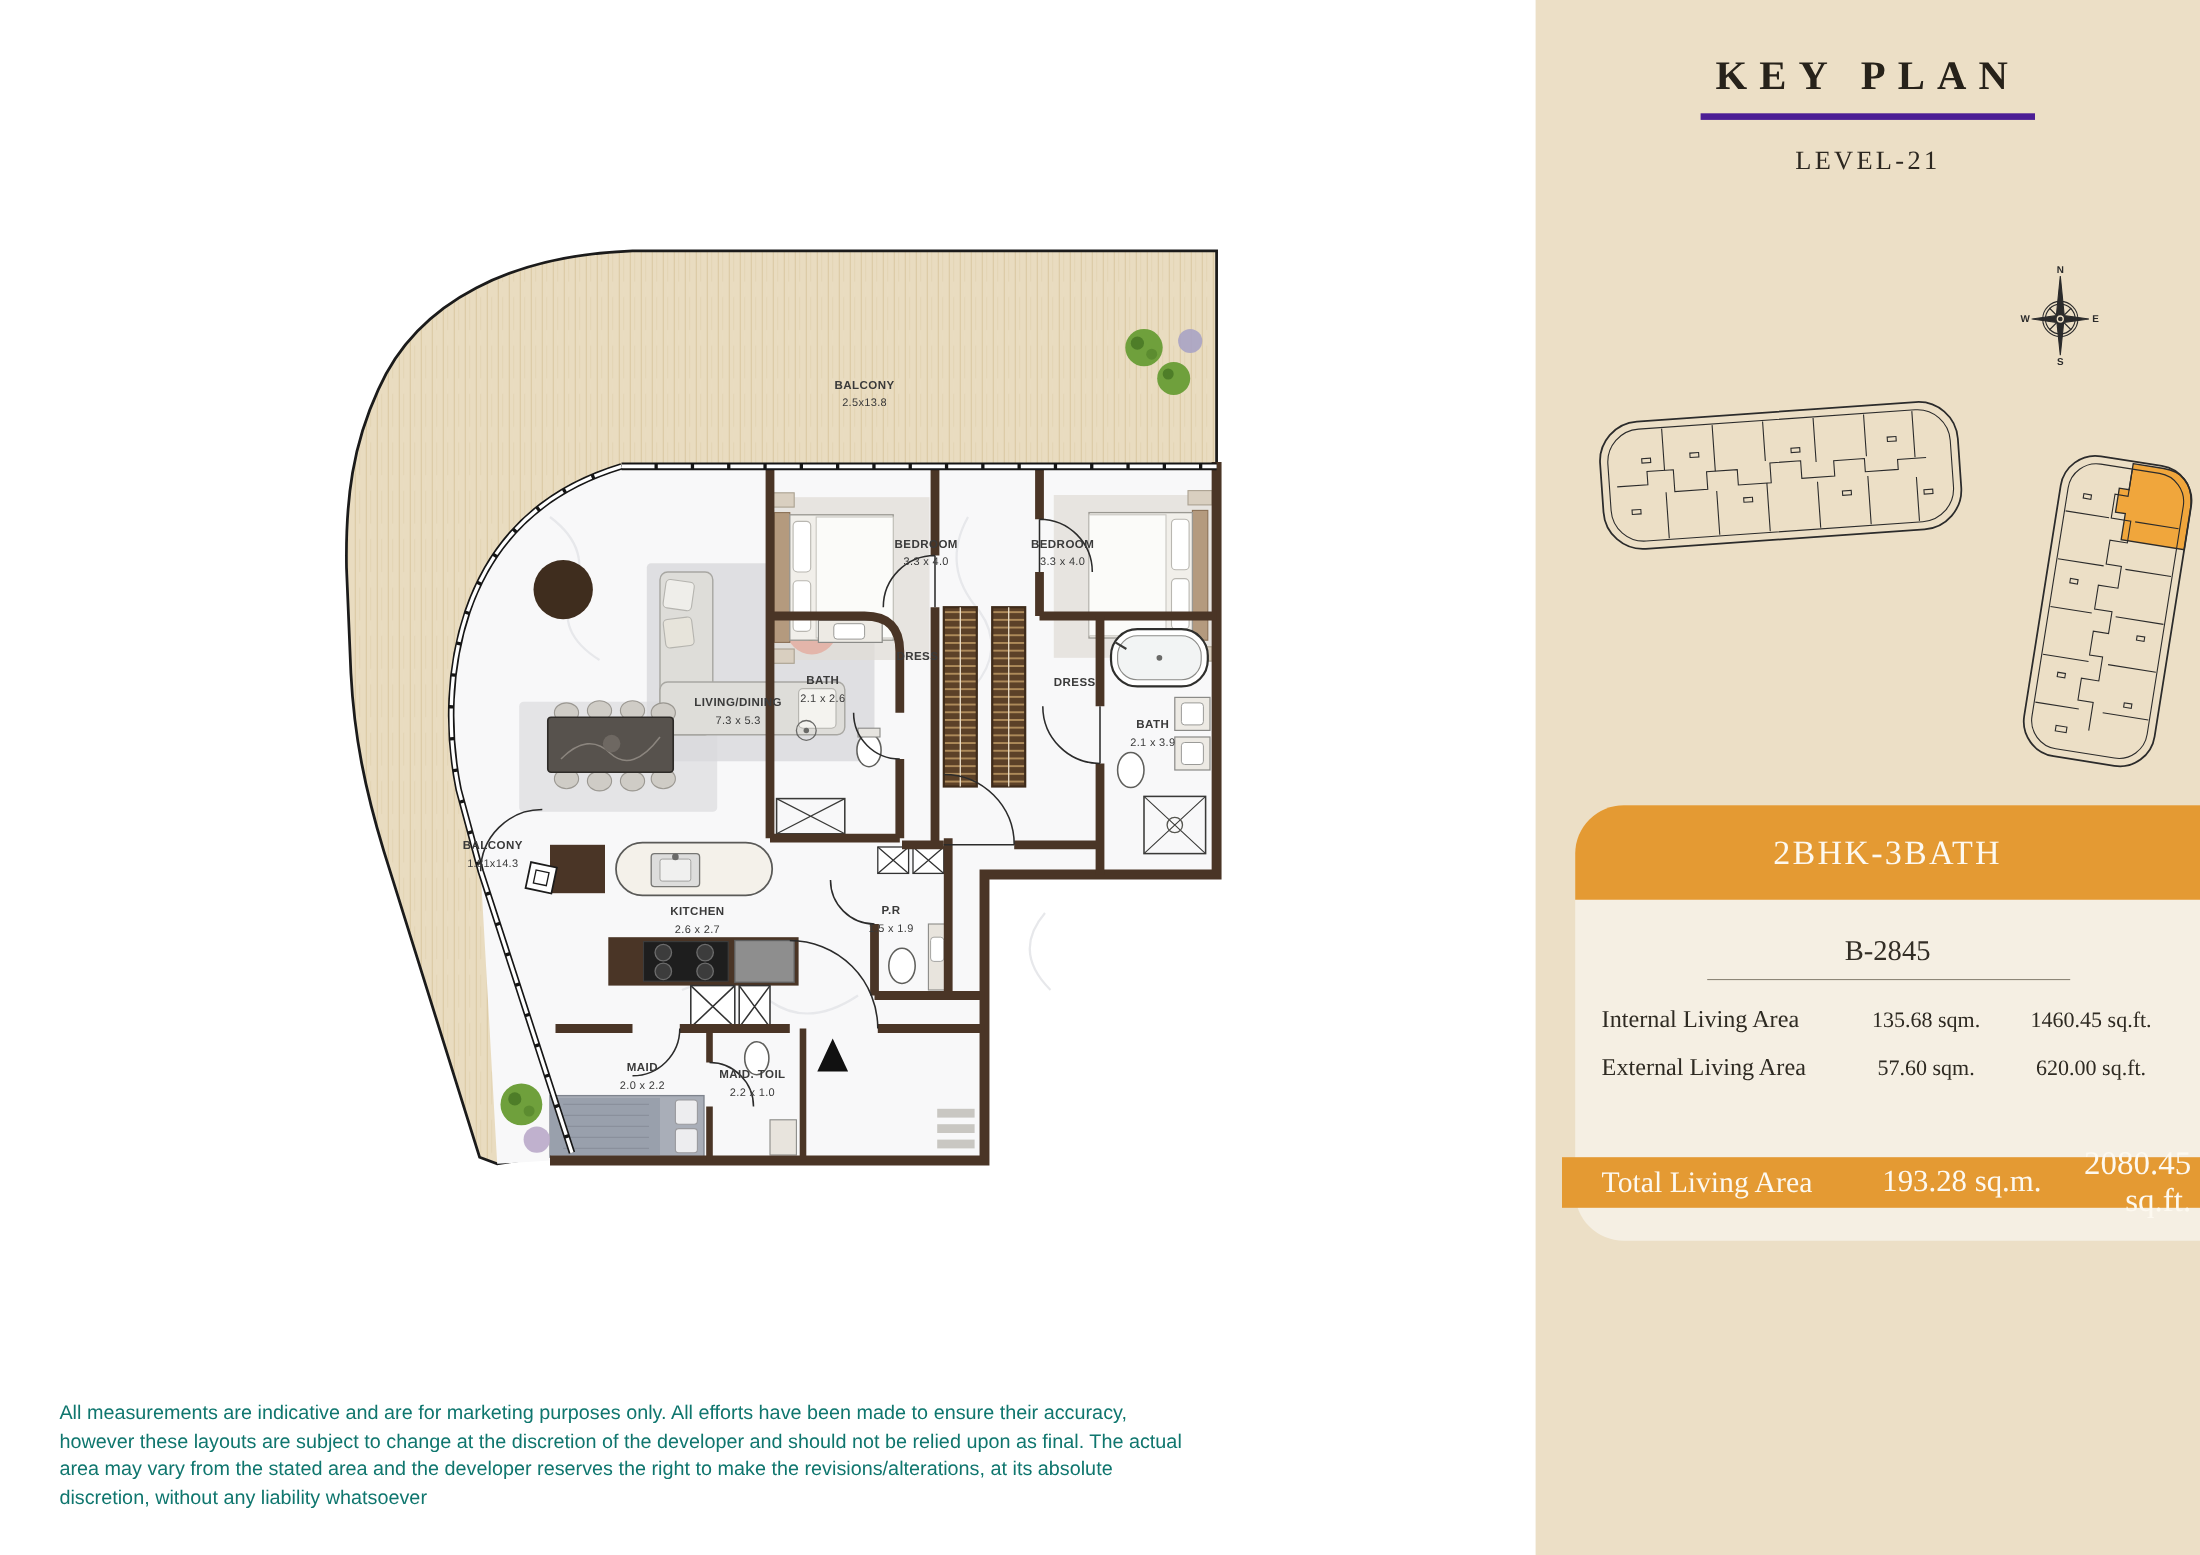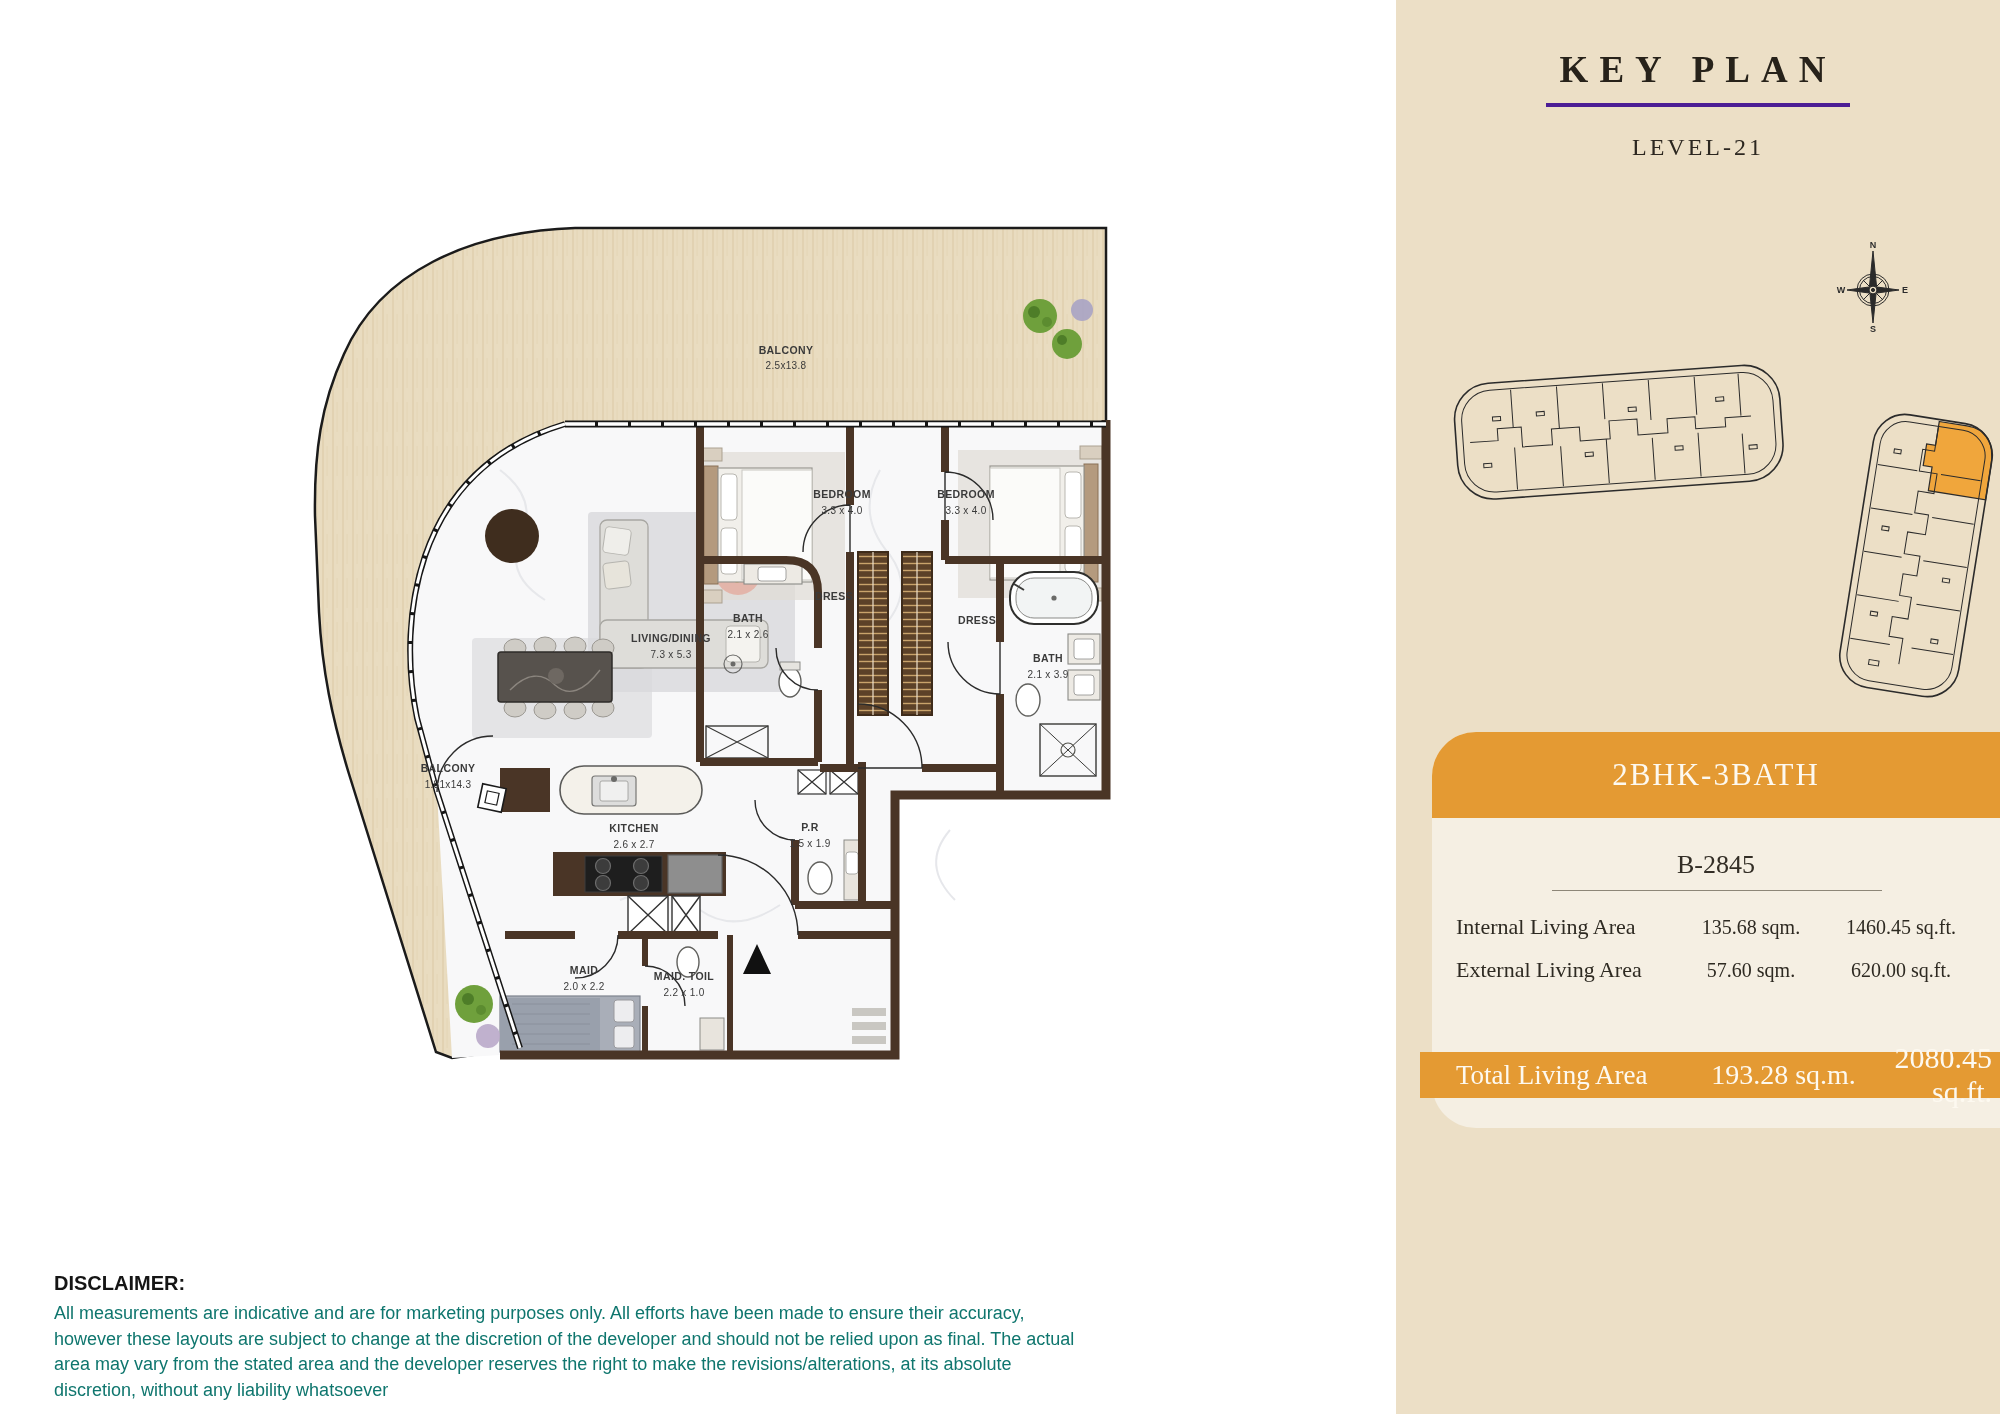--- a/index.html
+++ b/index.html
@@ -2,21 +2,21 @@
 <html><head>
 <meta charset="utf-8">
 <style>
   html,body{margin:0;padding:0;background:#888;}
   .page{position:relative;width:2000px;height:1414px;background:#ffffff;overflow:hidden;
         font-family:"Liberation Sans",sans-serif;}
   
   .side-panel{position:absolute;left:1396px;top:0;width:604px;height:1414px;background:#ECDFC6;}
   .kp-title-wrap{position:absolute;left:0;top:48px;width:604px;text-align:center;}
   .kp-title{display:inline-block;font-family:"Liberation Serif",serif;font-size:37px;font-weight:700;
-            letter-spacing:11px;color:#27221a;padding:0 14px 12px 14px;border-bottom:4px solid #4c1d95;}
+            letter-spacing:11px;color:#27221a;padding:0 14px 12px 14px;border-bottom:6px solid #4c1d95;}
   .kp-level{position:absolute;left:0;top:134px;width:604px;text-align:center;
             font-family:"Liberation Serif",serif;font-size:24px;letter-spacing:3px;color:#2c2720;}
   .compass{position:absolute;left:1836px;top:238px;}
   .bldg-a{position:absolute;left:1442px;top:350px;}
   .bldg-b{position:absolute;left:1834px;top:404px;}
   
   .unit-card{position:absolute;left:1432px;top:732px;width:568px;height:396px;
              background:#F5EFE3;border-radius:44px 0 0 44px;}
   .unit-card-header{position:absolute;left:0;top:0;width:568px;height:86px;background:#E49A33;
                     border-radius:44px 0 0 0;display:flex;align-items:center;justify-content:center;}
@@ -380,17 +380,16 @@
       </div>
     </div>
   </div>
   <div class="total-bar">
     <span class="lbl">Total Living Area</span>
     <span class="sqm">193.28 sq.m.</span>
     <span class="sqft">2080.45 sq.ft.</span>
   </div>
 
   <div class="disclaimer">
-    <h4>DISCLAIMER:</h4>
     <p>All measurements are indicative and are for marketing purposes only. All efforts have been made to ensure their accuracy, however these layouts are subject to change at the discretion of the developer and should not be relied upon as final. The actual area may vary from the stated area and the developer reserves the right to make the revisions/alterations, at its absolute discretion, without any liability whatsoever</p>
   </div>
 
 </div>
 
 </body></html>

